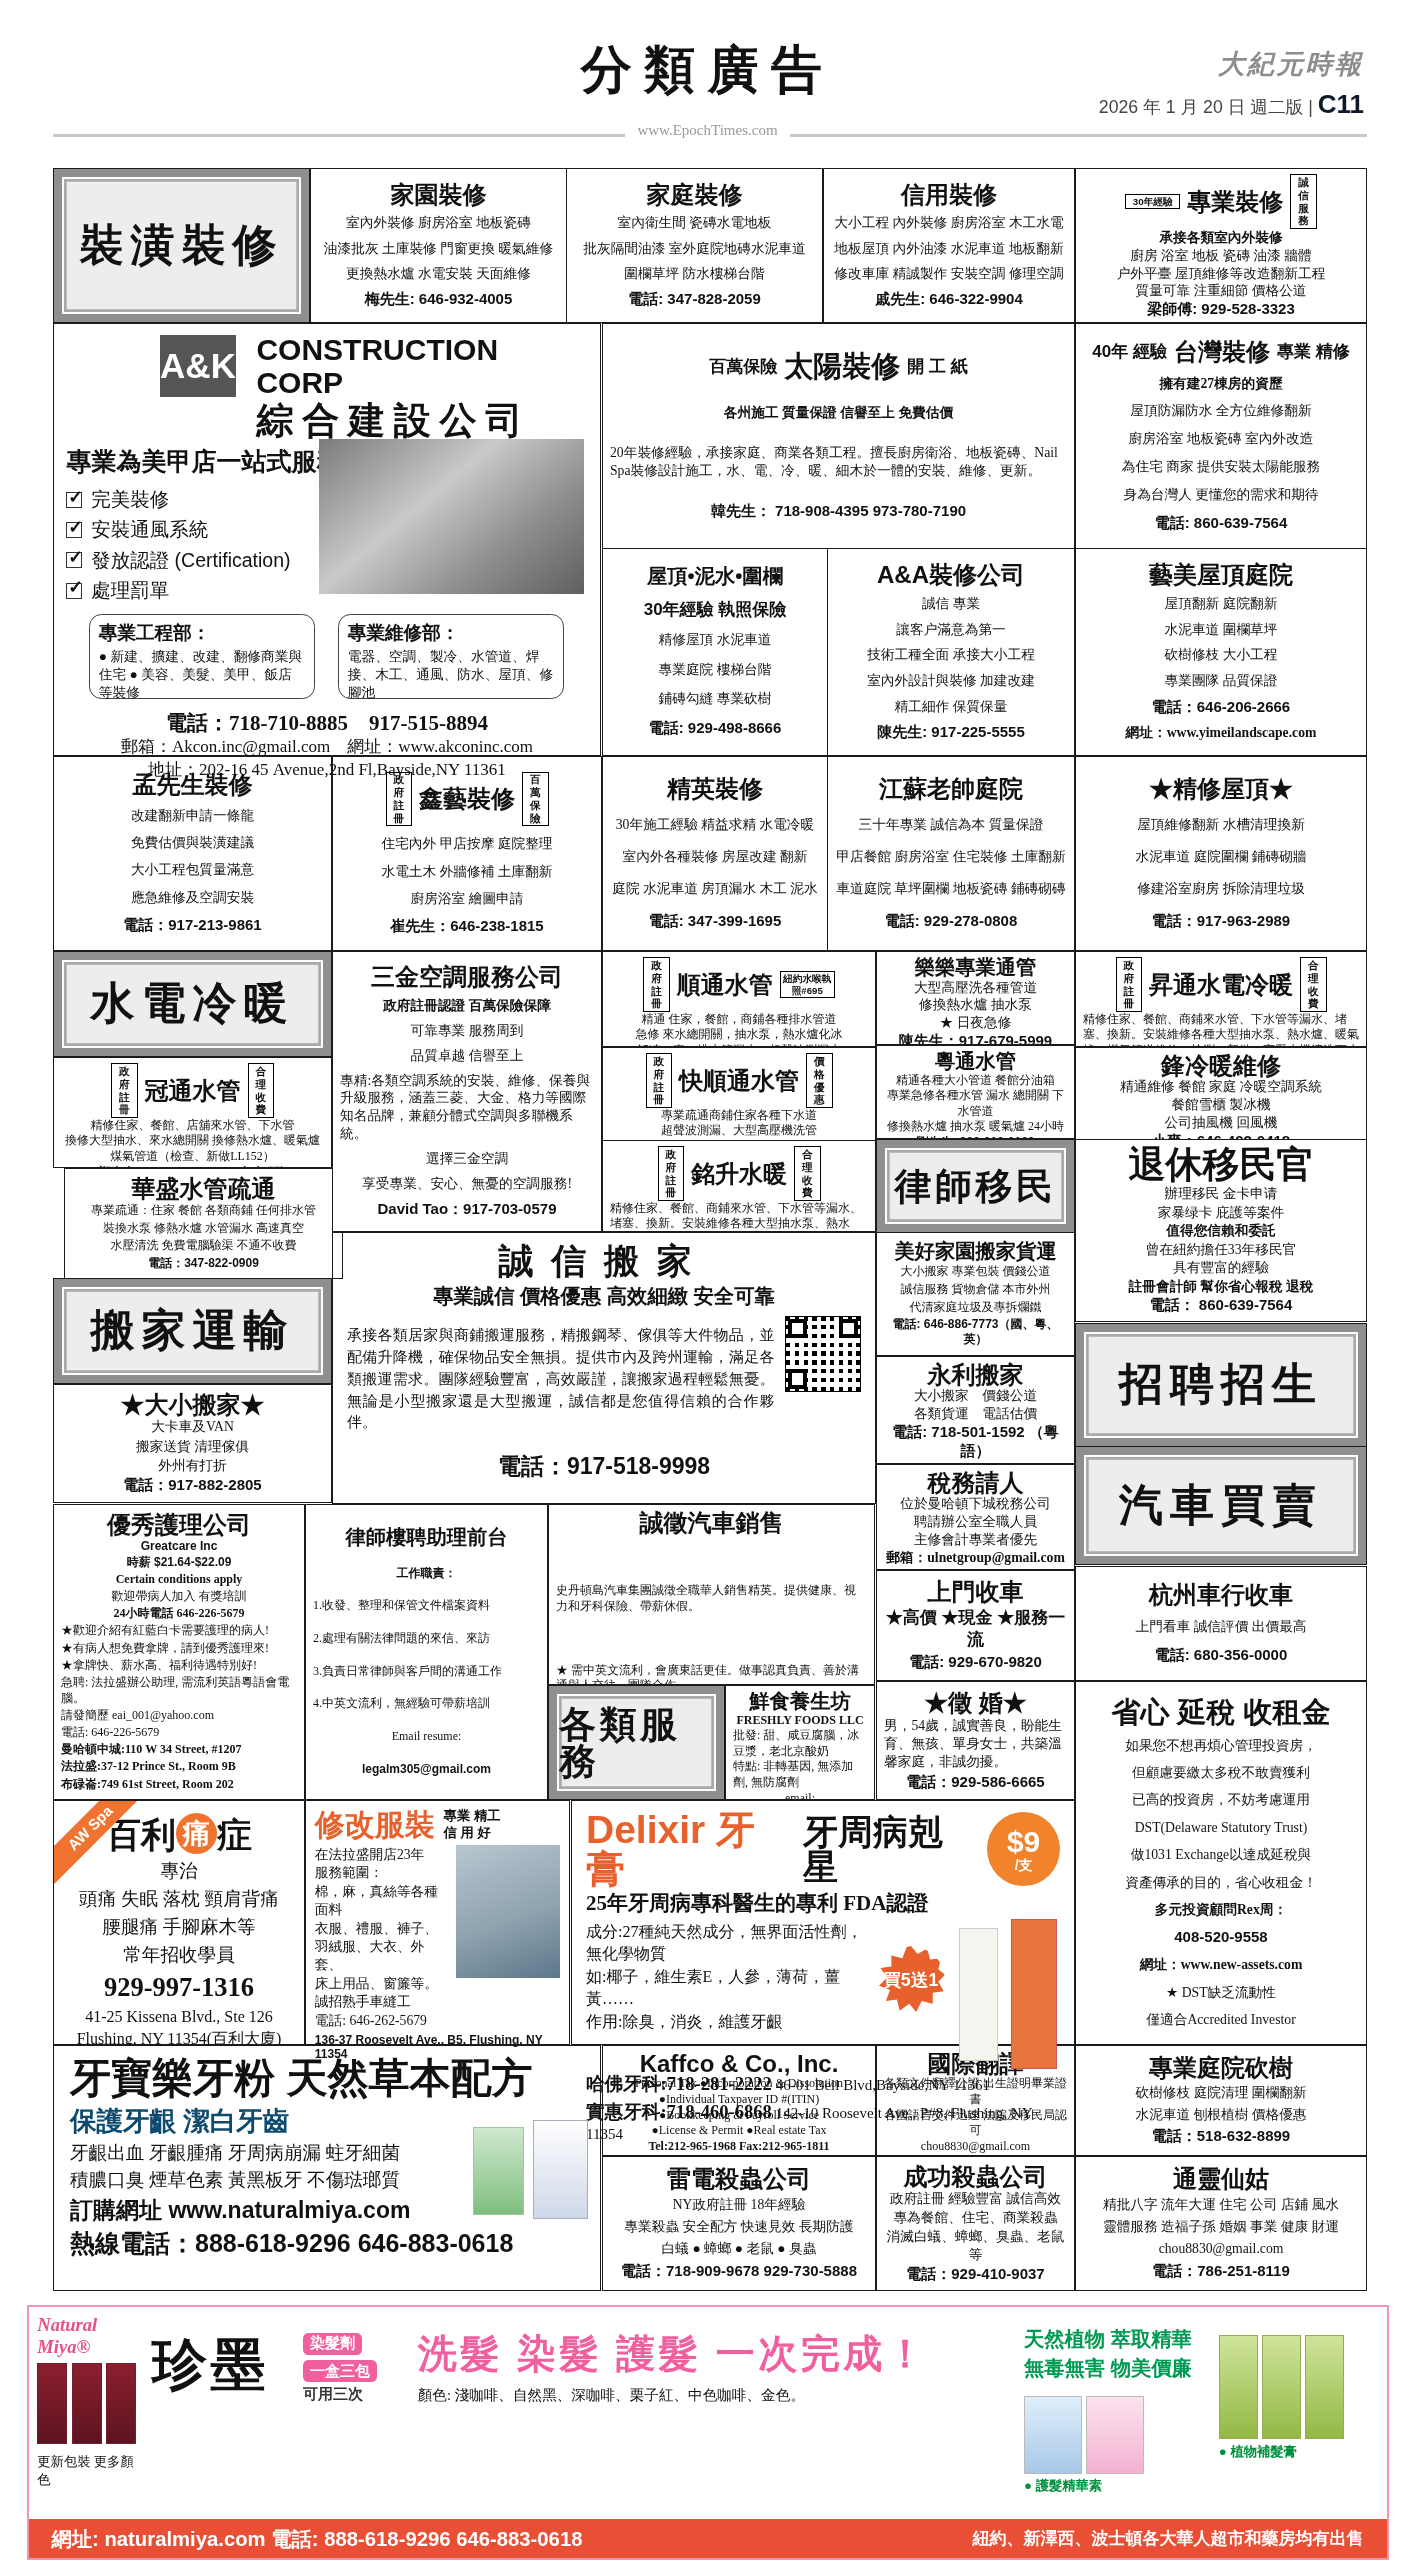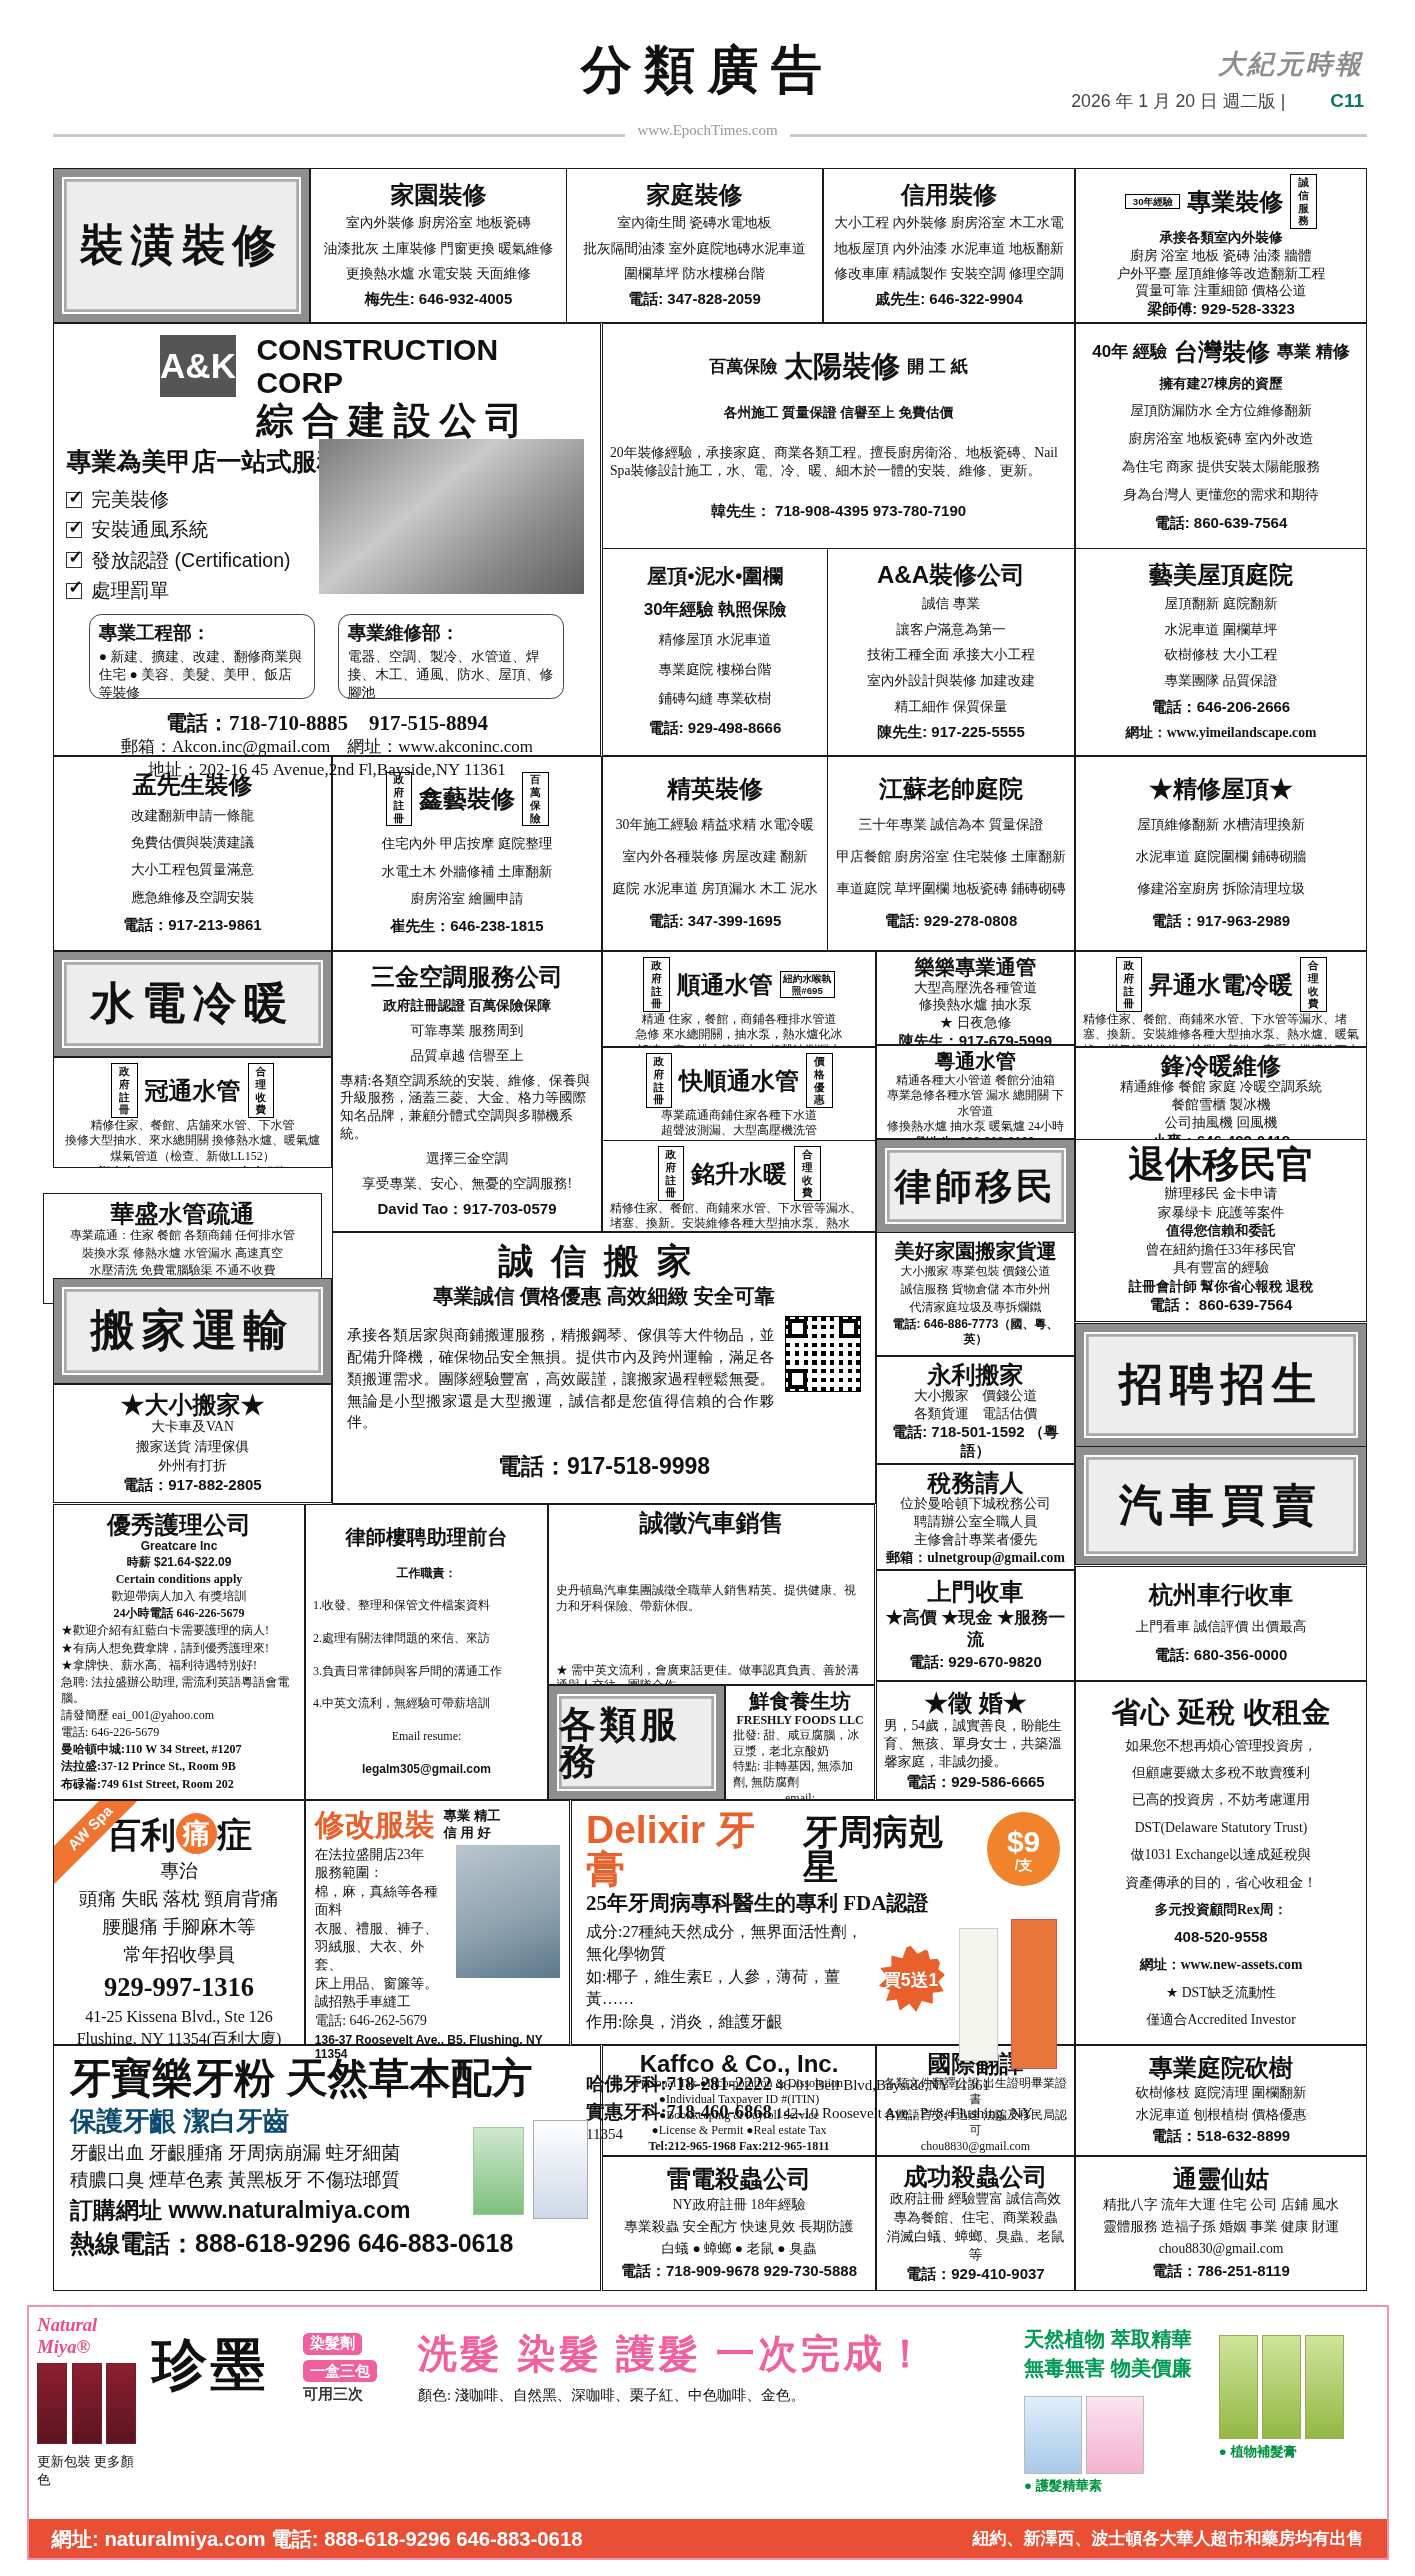--- a/index.html
+++ b/index.html
@@ -5,21 +5,21 @@
   html,body{margin:0;padding:0;background:#e9e9e9;}
   #page{position:relative;width:1415px;height:2576px;background:#fff;margin:0 auto;
         font-family:"Liberation Serif",serif;color:#111;overflow:hidden;}
   [data-interactable]{box-sizing:border-box;}
   
   #hd-title{position:absolute;left:0;top:42px;width:100%;text-align:center;
     font:bold 51px/1.1 "Liberation Sans",sans-serif;letter-spacing:12.4px;}
   #hd-right{position:absolute;right:51px;top:46px;text-align:right;}
   #hd-paper{font:bold italic 26.5px "Liberation Serif",serif;color:#8d8d8d;letter-spacing:2.7px;}
   #hd-date{margin-top:7px;font:17.7px "Liberation Sans",sans-serif;color:#444;}
-  #hd-date b{font-size:19px;color:#0f766e;margin-left:40px;}
+  #hd-date b{font-size:26px;color:#0f172a;}
   #hd-rule{position:absolute;left:53px;top:134px;width:1314px;border-top:3.5px solid #c9c9c9;}
   #hd-site{position:absolute;left:0;top:122px;width:100%;text-align:center;}
   #hd-site span{background:#fff;padding:0 12.4px;color:#999;font:15px "Liberation Serif",serif;}
   
   .ad{position:absolute;border:1.8px solid #1a1a1a;background:#fff;display:flex;
       flex-direction:column;justify-content:space-evenly;align-items:stretch;
       padding:5.3px 7px;overflow:hidden;}
   .adh{display:flex;align-items:center;justify-content:center;gap:7px;flex:0 0 auto;}
   .adt{font:bold 24px/1.05 "Liberation Sans",sans-serif;text-align:center;}
   .ts-l .adt{font-size:29px;} .ts-xl .adt{font-size:37px;} .ts-s .adt{font-size:20.3px;}
@@ -329,21 +329,21 @@
         <div class="adh">
           <span class="bdg" data-interactable="false">政府註冊</span>
           <span class="adt" data-interactable="false">冠通水管</span>
           <span class="bdg" data-interactable="false">合理收費</span>
         </div>
         <p class="ln" data-interactable="false">精修住家、餐館、店舖來水管、下水管</p>
         <p class="ln" data-interactable="false">換修大型抽水、來水總開關  換修熱水爐、暖氣爐</p>
         <p class="ln" data-interactable="false">煤氣管道（檢查、新做LL152）</p>
         <p class="ln ph" data-interactable="false">鄭先生：347-295-6500  24小時服務</p>
       </div>
-      <div class="ad small" data-interactable="false" style="left: 43px; top: 1168px; width: 279px; height: 111px; margin-top: 25px;">
+      <div class="ad small" data-interactable="false" style="left: 64px; top: 1168px; width: 279px; height: 111px;">
         <div class="adh">
           <span class="adt" data-interactable="false">華盛水管疏通</span>
         </div>
         <p class="ln" data-interactable="false">專業疏通：住家 餐館 各類商鋪 任何排水管</p>
         <p class="ln" data-interactable="false">裝換水泵 修熱水爐 水管漏水 高速真空</p>
         <p class="ln" data-interactable="false">水壓清洗 免費電腦驗渠 不通不收費</p>
         <p class="ln ph" data-interactable="false">電話：347-822-0909</p>
       </div>
       <div class="ad" data-interactable="false" style="left: 332px; top: 951px; width: 270px; height: 281px;">
         <div class="adh">

